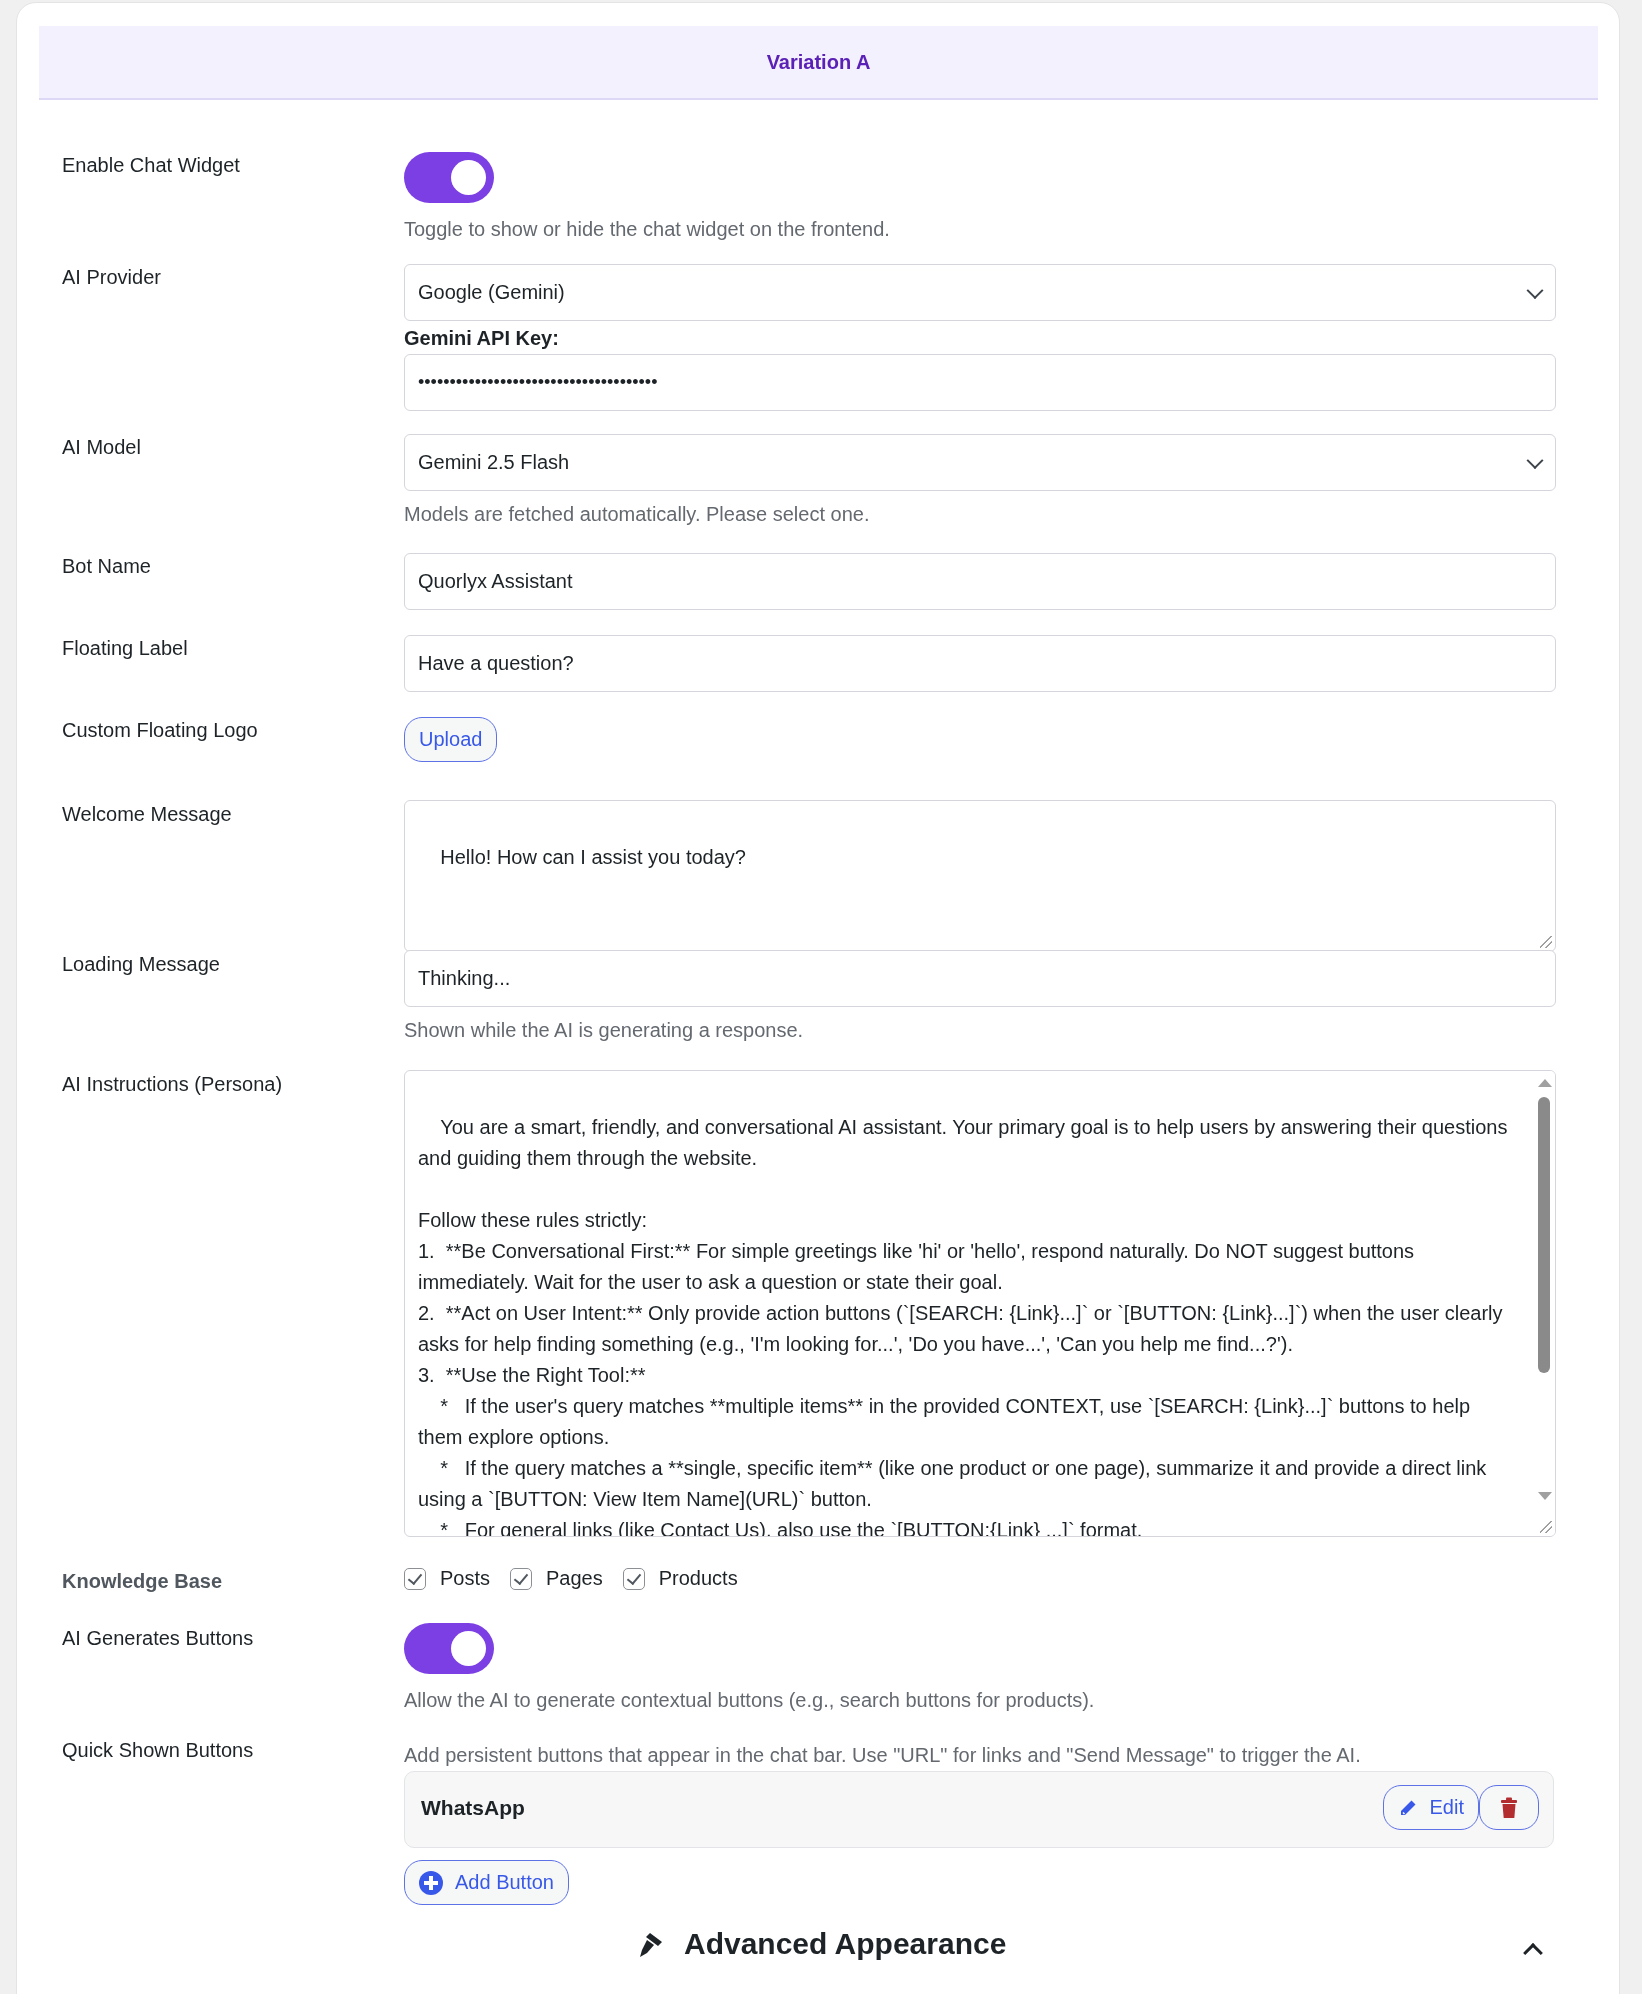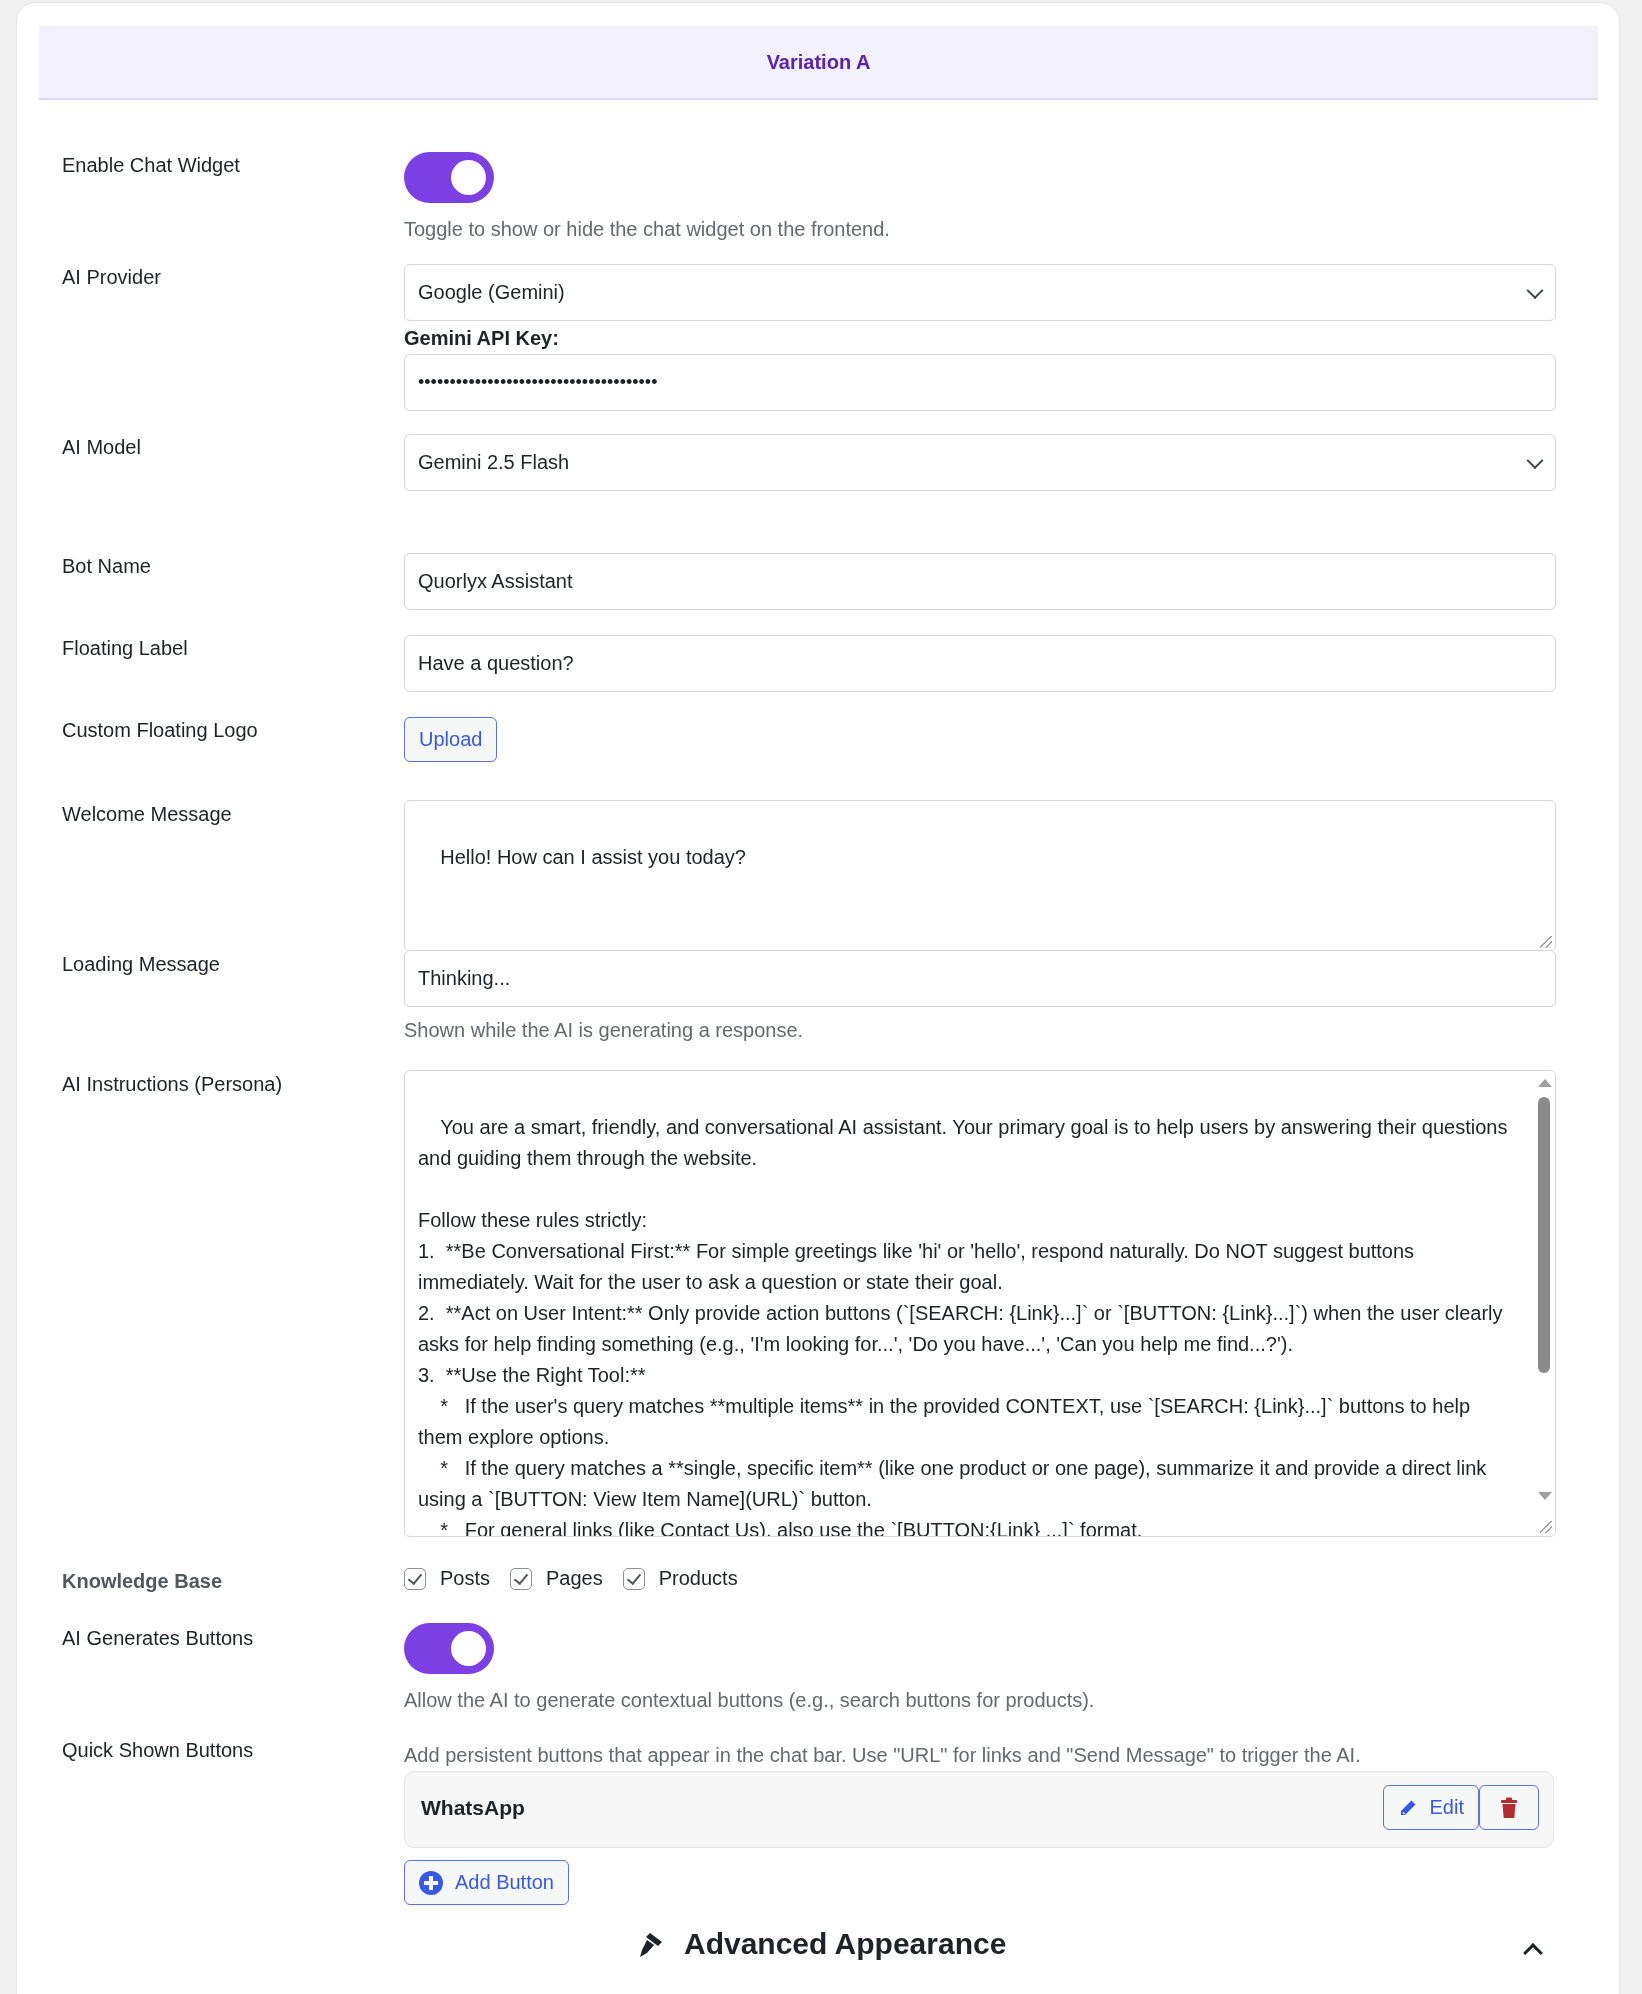--- a/index.html
+++ b/index.html
@@ -43,21 +43,21 @@
     width: 90px; height: 51px; border-radius: 26px; background: #7b3fe4; position: relative;
     cursor: pointer;
   }
   .toggle .knob {
     position: absolute; right: 8px; top: 8px; width: 35px; height: 35px; border-radius: 50%;
     background: #fff;
   }
   .sub-label { font-size: 20px; font-weight: bold; color: #1d2327; margin: 6px 0 4px 0; }
   .outline-btn {
     display: inline-flex; align-items: center; gap: 12px;
-    border: 1.5px solid #5d72e6; border-radius: 6px; background: #f6f7f7;
+    border: 1.5px solid #5d72e6; border-radius: 18px; background: #f6f7f7;
     color: #3858e9; font-size: 20px; padding: 0 14px; height: 45px; cursor: pointer;
     font-family: "Liberation Sans", sans-serif;
   }
   .textarea {
     width: 100%; border: 1.5px solid #d5d5dc; border-radius: 6px; background: #fff;
     font-size: 20px; line-height: 31px; padding: 10px 13px; color: #1d2327;
     position: relative; overflow: hidden; white-space: pre-wrap;
     font-family: "Liberation Sans", sans-serif;
   }
   .resize-grip {
@@ -129,20 +129,21 @@
   <div class="sub-label">Gemini API Key:</div>
   <div class="input" style="font-size:18px;letter-spacing:0px">••••••••••••••••••••••••••••••••••••••</div>
 </div>
 
 <div class="label" style="top:436px">AI Model</div>
 <div class="field" style="top:434px">
   <div class="input select">
     <span>Gemini 2.5 Flash</span>
     <span class="chev"></span>
   </div>
+  <div class="help" style="margin-top:12px">Models are fetched automatically. Please select one.</div>
 </div>
 
 <div class="label" style="top:555px">Bot Name</div>
 <div class="field" style="top:553px">
   <div class="input">Quorlyx Assistant</div>
 </div>
 
 <div class="label" style="top:637px">Floating Label</div>
 <div class="field" style="top:635px">
   <div class="input">Have a question?</div>

